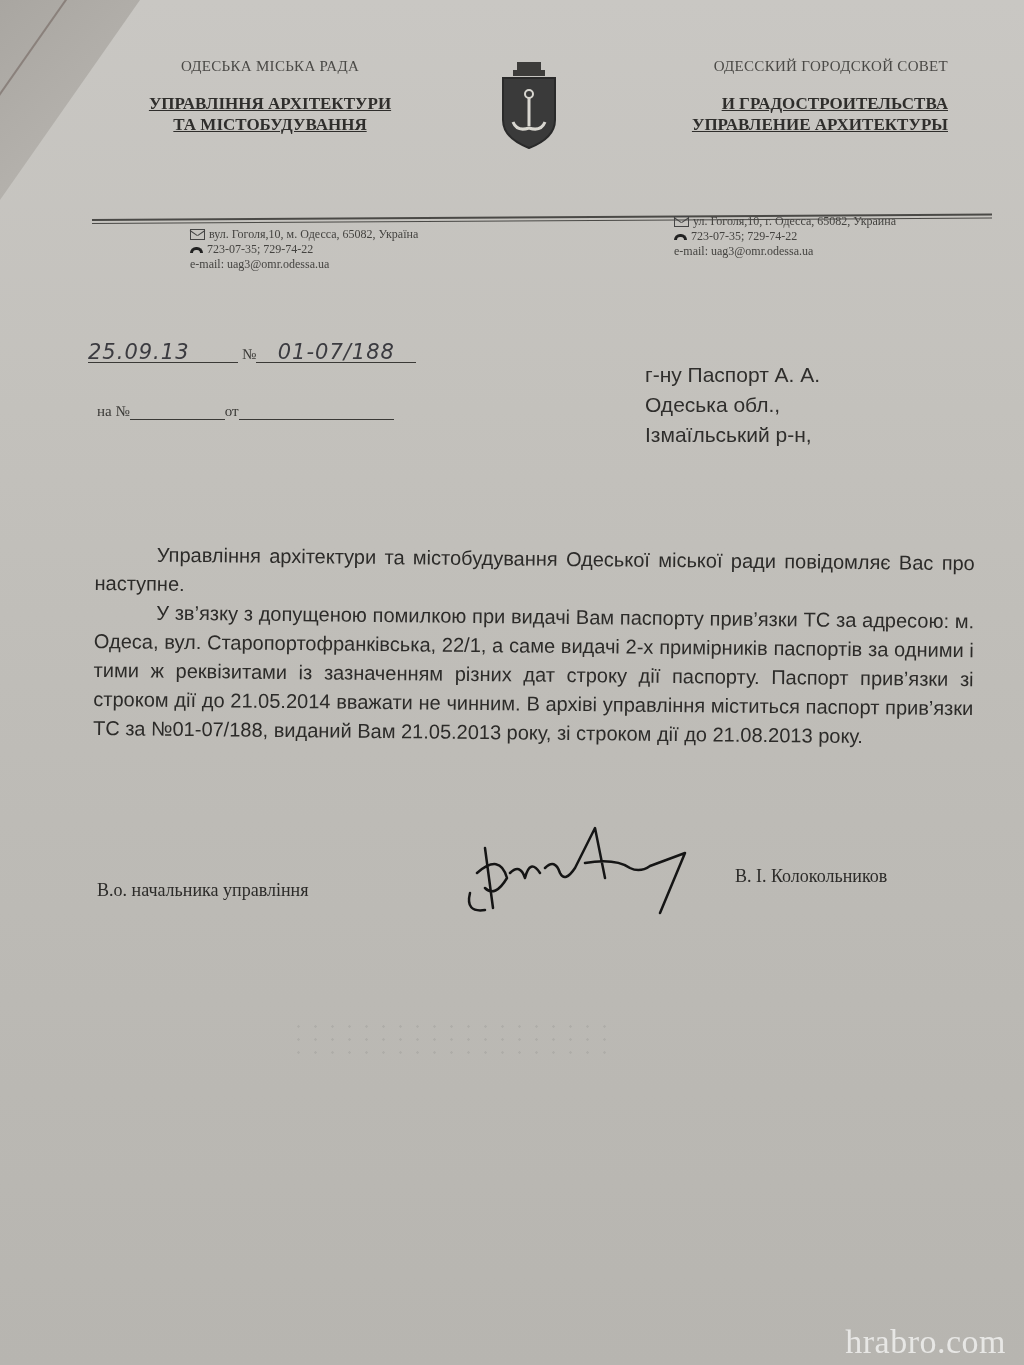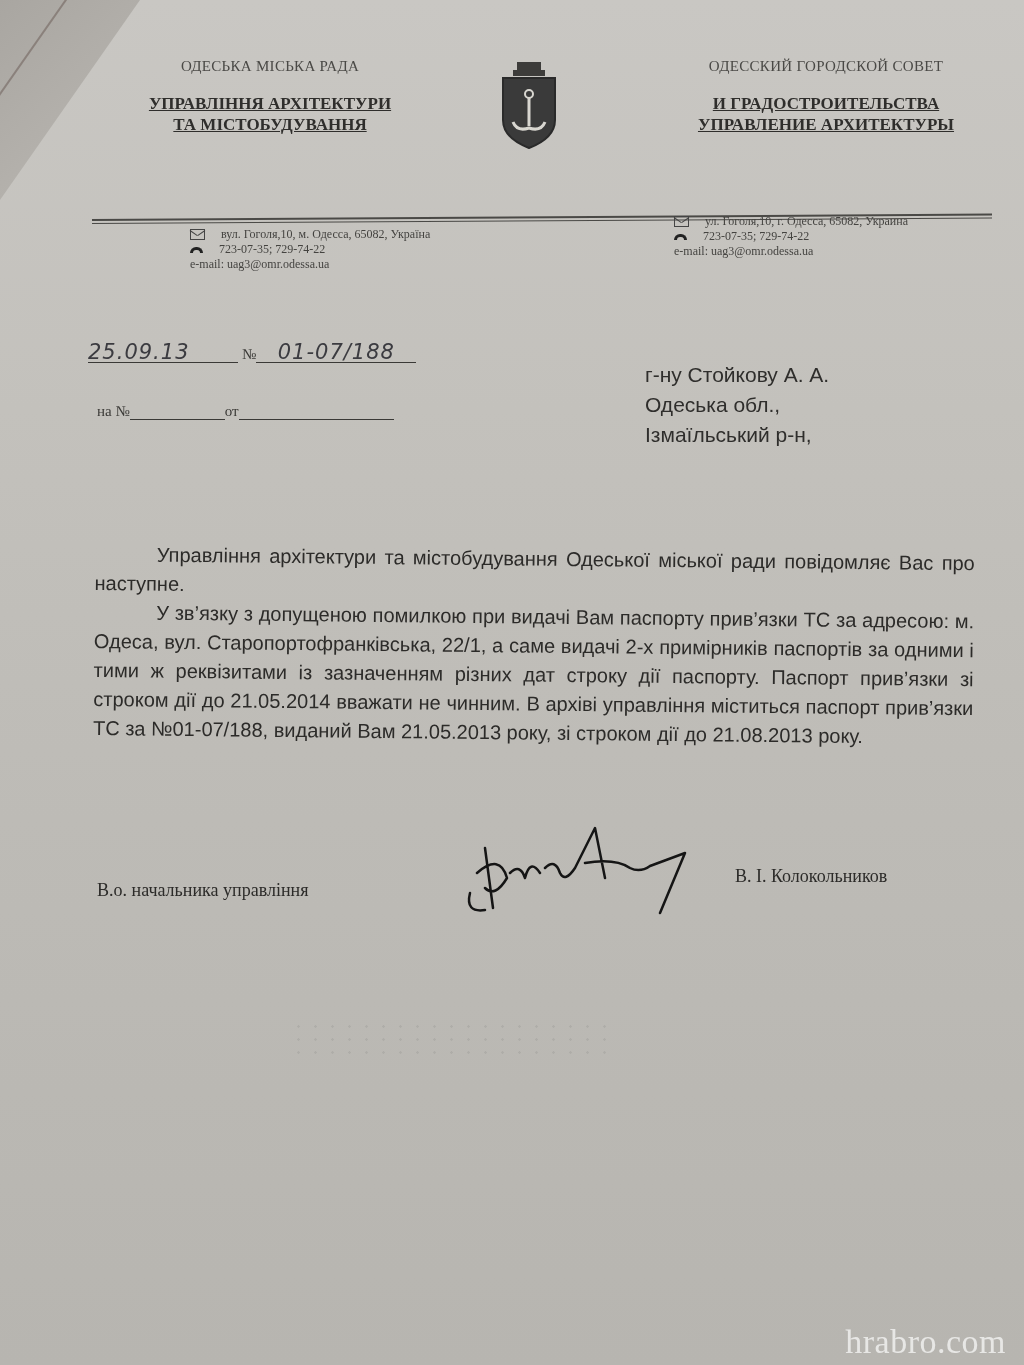--- a/index.html
+++ b/index.html
@@ -15,31 +15,31 @@
       clip-path: polygon(0 0, 140px 0, 0 200px);
       z-index: 1;
     }
     .fold-edge {
       position: absolute; left: -4px; top: 98px; width: 240px; height: 2px;
       background: rgba(110,95,90,0.55);
       transform: rotate(-55deg); transform-origin: left top; z-index: 2;
     }
     .lh-left, .lh-right { position: absolute; text-align: center; }
     .lh-left { left: 110px; width: 320px; top: 58px; }
-    .lh-right { left: 661px; width: 330px; top: 58px; }
+    .lh-right { left: 618px; width: 330px; top: 58px; text-align: right; }
     .council { font-size: 15px; letter-spacing: 0.3px; color: #4a4946; }
     .dept { font-size: 17px; font-weight: bold; line-height: 21px; margin-top: 18px; color: #2f2e2c; text-decoration: underline; }
     .crest { position: absolute; left: 497px; top: 60px; width: 64px; height: 90px; }
     .rule1, .rule2 { position: absolute; left: 92px; width: 900px; height: 0; border-top: 2px solid #4a4946; transform: rotate(-0.35deg); transform-origin: left; }
     .rule1 { top: 219px; }
     .rule2 { top: 223px; border-top-width: 1px; }
     .contact { position: absolute; font-size: 12px; line-height: 15px; color: #444340; }
     .contact.left { left: 122px; top: 227px; margin-left: 44px; }
     .contact.right { left: 650px; top: 214px; }
-    .contact .row { display: flex; align-items: center; gap: 16px; padding-left: 24px; }
+    .contact .row { display: flex; align-items: center; gap: 4px; padding-left: 24px; }
     .env { display: inline-block; width: 13px; height: 9px; border: 1px solid #444; position: relative; }
     .env::before, .env::after { content: ""; position: absolute; top: 0; width: 9px; height: 1px; background: #444; }
     .env::before { left: -1px; transform: rotate(35deg); transform-origin: left; }
     .env::after { right: -1px; transform: rotate(-35deg); transform-origin: right; }
     .phone { display: inline-block; width: 13px; height: 6px; border: 3px solid #222; border-bottom: none; border-radius: 8px 8px 0 0; box-sizing: border-box; }
     .refline { position: absolute; font-size: 15px; color: #3a3936; display: flex; align-items: flex-end; }
     .ref1 { left: 88px; top: 340px; }
     .ref2 { left: 97px; top: 397px; }
     .hand { font-family: "DejaVu Sans", sans-serif; font-style: italic; font-size: 21px; color: #3b3b40; letter-spacing: 1px; }
     .uline { border-bottom: 1px solid #3a3936; display: inline-block; height: 22px; }
@@ -121,21 +121,21 @@
 </div>
 
 <div class="refline ref2">
   <span>на №</span>
   <span class="uline" style="width:95px;"></span>
   <span>от</span>
   <span class="uline" style="width:155px;"></span>
 </div>
 
 <div class="addressee">
-  <div>г-ну Стойкову А. А.</div>
+  <div>г-ну Паспорт А. А.</div>
   <div>Одеська обл.,</div>
   <div>Ізмаїльський р-н,</div>
 </div>
 
 <div class="body-text">
   <p>Управління архітектури та містобудування Одеської міської ради повідомляє Вас про наступне.</p>
   <p>У зв’язку з допущеною помилкою при видачі Вам паспорту прив’язки ТС за адресою: м. Одеса, вул. Старопортофранківська, 22/1, а саме видачі 2-х примірників паспортів за одними і тими ж реквізитами із зазначенням різних дат строку дії паспорту. Паспорт прив’язки зі строком дії до 21.05.2014 вважати не чинним. В архіві управління міститься паспорт прив’язки ТС за №01-07/188, виданий Вам 21.05.2013 року, зі строком дії до 21.08.2013 року.</p>
 </div>
 
 <div class="sig-title">В.о. начальника управління</div>

